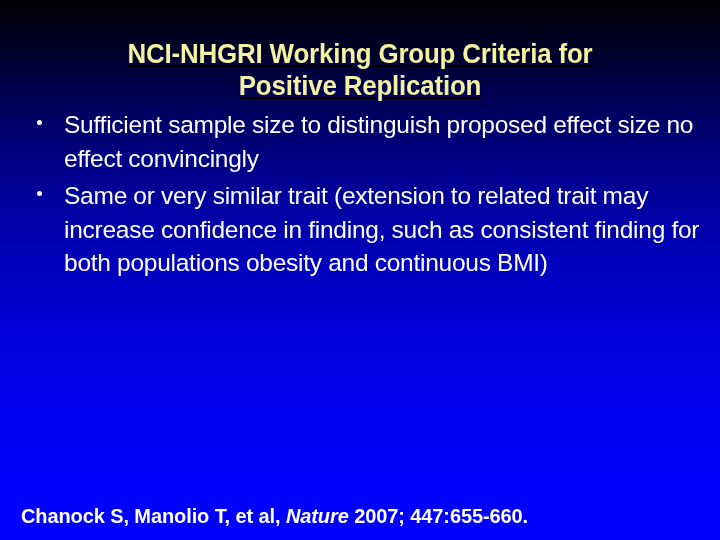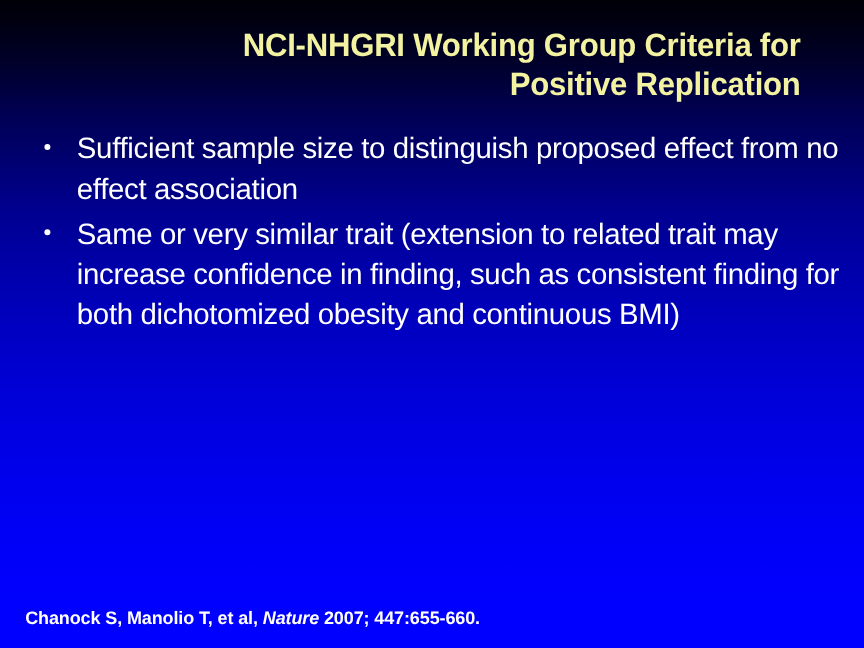--- a/index.html
+++ b/index.html
@@ -32,23 +32,24 @@
         #0000ff 95%,
         #0000ff 100%);
     font-family: "Liberation Sans", sans-serif;
     -webkit-font-smoothing: antialiased;
   }
 
   
   #title-block {
     position: absolute;
     left: 40px;
-    top: 22px;
+    top: 38px;
     width: 640px;
-    text-align: right;
+    text-align: center;
+    text-decoration: underline;
   }
 
   .title-line {
     display: block;
     color: #f2f2a0;
     font-family: "Liberation Sans", sans-serif;
     font-weight: bold;
     font-size: 27px;
     line-height: 32px;
     letter-spacing: -0.2px;
@@ -94,21 +95,21 @@
   }
 
   
   #citation {
     position: absolute;
     left: 21px;
     top: 505px;
     color: #ffffff;
     font-family: "Liberation Sans", sans-serif;
     font-weight: bold;
-    font-size: 15px;
+    font-size: 20px;
     line-height: 22px;
     letter-spacing: -0.1px;
     white-space: nowrap;
   }
 
   #citation .journal {
     font-style: italic;
     font-weight: bold;
   }
 </style>
@@ -119,26 +120,26 @@
 
   <div id="title-block">
     <span class="title-line">NCI-NHGRI Working Group Criteria for</span>
     <span class="title-line">Positive Replication</span>
   </div>
 
   <div id="body-block">
 
     <div class="bullet-row">
       <span class="bullet-marker"></span>
-      <span class="bullet-text">Sufficient sample size to distinguish proposed effect from no effect association</span>
+      <span class="bullet-text">Sufficient sample size to distinguish proposed effect size no effect convincingly</span>
     </div>
 
     <div class="bullet-row">
       <span class="bullet-marker"></span>
-      <span class="bullet-text">Same or very similar trait (extension to related trait may increase confidence in finding, such as consistent finding for both dichotomized obesity and continuous BMI)</span>
+      <span class="bullet-text">Same or very similar trait (extension to related trait may increase confidence in finding, such as consistent finding for both populations obesity and continuous BMI)</span>
     </div>
 
 
   </div>
 
   <div id="citation"><span>Chanock S, Manolio T, et al,</span> <span class="journal">Nature</span> <span>2007; 447:655-660.</span></div>
 
 </div>
 
 </body></html>

